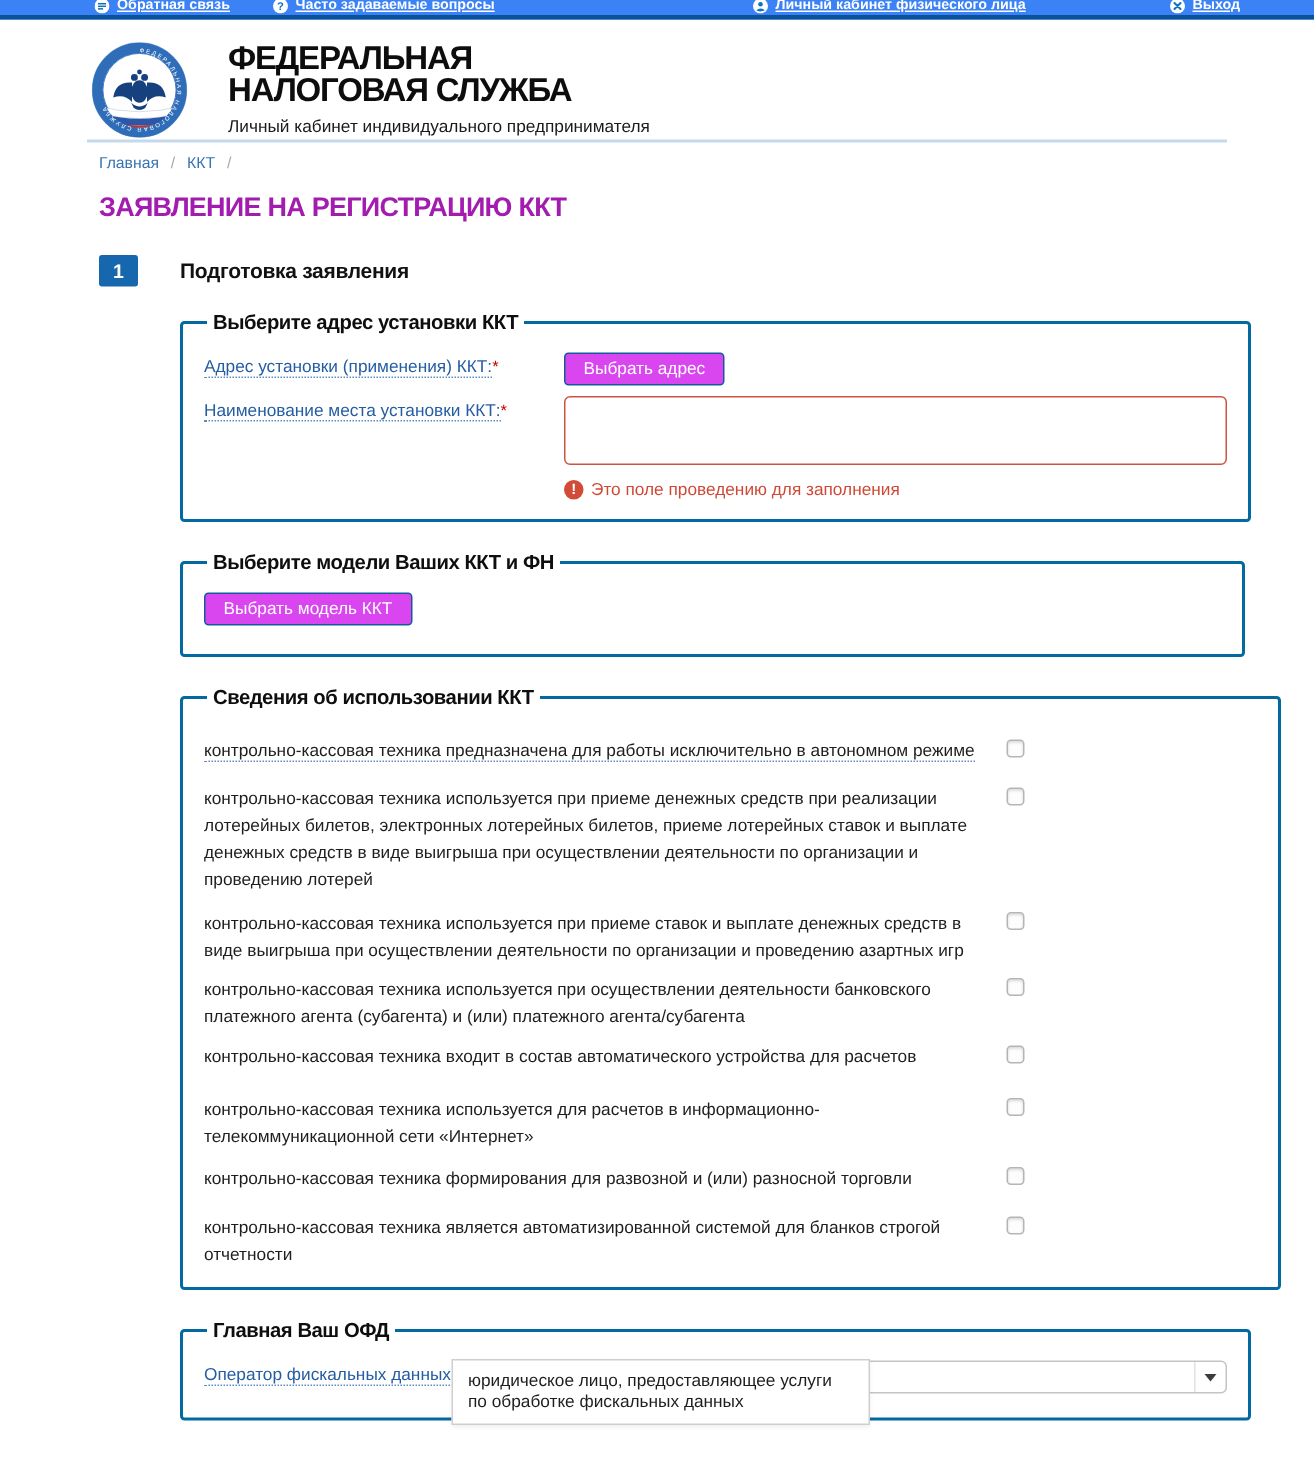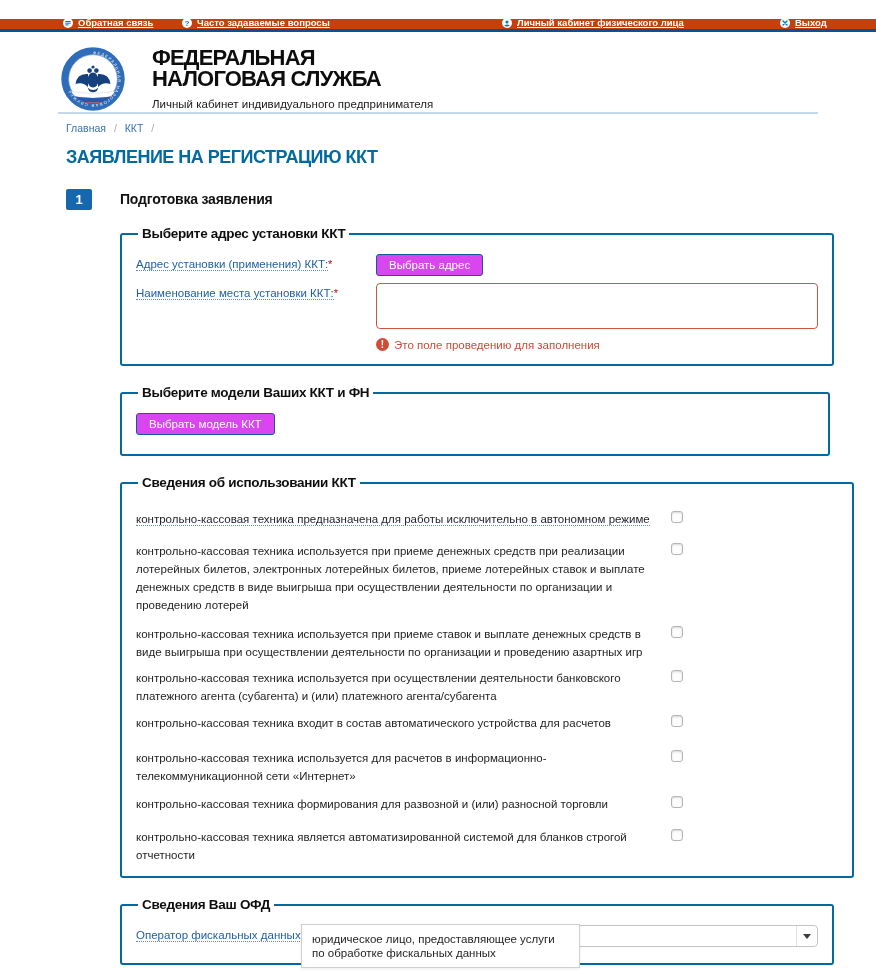--- a/index.html
+++ b/index.html
@@ -1,39 +1,39 @@
 <!DOCTYPE html>
 <html><head>
 <meta charset="utf-8">
 <style>
   * { margin:0; padding:0; box-sizing:border-box; }
   html,body { width:876px; height:972px; overflow:hidden; background:#fff;
     font-family:"Liberation Sans", sans-serif; color:#222; }
 
   
-  .topbar { position:relative; height:13px; background:#c2410c;margin-top:19px; }
+  .topbar { position:relative; height:13px; background:#3b82f6; }
   .topbar::after { content:""; position:absolute; left:0; right:0; bottom:0; height:3px; background:#0a5298; }
   .tb-item { position:absolute; top:-2px; display:flex; align-items:center; gap:5px; cursor:pointer; }
   .tb-item span.lbl { color:#fff; font-size:9.5px; font-weight:bold; text-decoration:underline; white-space:nowrap; }
   .tb-icon { width:10px; height:10px; flex:none; }
   .tb-1 { left:63px; } .tb-2 { left:182px; } .tb-3 { left:502px; } .tb-4 { left:780px; }
 
   
   .header { position:relative; height:80px; }
   .logo { position:absolute; left:61px; top:15px; width:64px; height:64px; }
   .org { position:absolute; left:152px; top:15px; }
   .org-line { font-size:22px; font-weight:bold; color:#0d0d0d; letter-spacing:-0.8px; line-height:21px; }
   .org-sub { margin-top:9px; font-size:11.5px; color:#1a1a1a; }
   .hdr-divider { height:2px; background:#c3d9ec; margin:0 58px; }
 
   
   .breadcrumb { margin:8px 0 0 66px; font-size:10.5px; color:#9a9a9a; }
   .breadcrumb .bc-link { color:#3874b2; text-decoration:none; cursor:pointer; }
   .breadcrumb .sep { margin:0 5px; color:#aaa; }
-  .page-title { margin:13px 0 0 66px; font-size:18px; font-weight:bold; color:#0369a1; letter-spacing:-0.5px; }
+  .page-title { margin:13px 0 0 66px; font-size:18px; font-weight:bold; color:#a21caf; letter-spacing:-0.5px; }
 
   
   .step { display:flex; margin-left:66px; }
   .step-1 { margin-top:21px; }
   .step-num { width:26px; height:21px; flex:none; background:#1767ae; border-radius:2px;
     color:#fff; font-size:13px; font-weight:bold; text-align:center; line-height:21px; }
   .step-body { margin-left:28px; width:710px; }
   .step-title { font-size:14px; font-weight:bold; color:#111; letter-spacing:-0.2px; padding-top:2px; }
   .step-desc { margin-top:6px; font-size:11.5px; line-height:14px; color:#1e1e1e; }
 
@@ -228,21 +228,21 @@
         <span class="wrap"><span class="usage-text">контрольно-кассовая техника формирования для развозной и (или) разносной торговли</span></span>
         <span class="checkbox"></span>
       </div>
       <div class="usage-row u-8">
         <span class="wrap"><span class="usage-text">контрольно-кассовая техника является автоматизированной системой для бланков строгой отчетности</span></span>
         <span class="checkbox"></span>
       </div>
     </fieldset>
 
     <fieldset style="padding-bottom:16px;">
-      <legend>Сведения Ваш ОФД</legend>
+      <legend>Главная Ваш ОФД</legend>
       <div class="frow">
         <div class="flabel">
           <span class="lnk">Оператор фискальных данных:</span>
         </div>
         <div class="fctrl">
           <div class="select-box">
             <span></span>
             <span class="select-chevron">
                 <span class="chev-tri"></span>
               </span>

